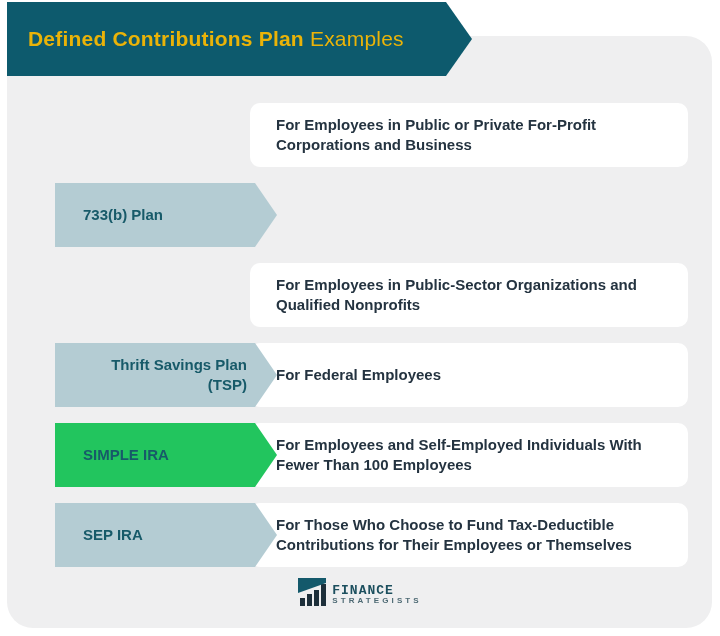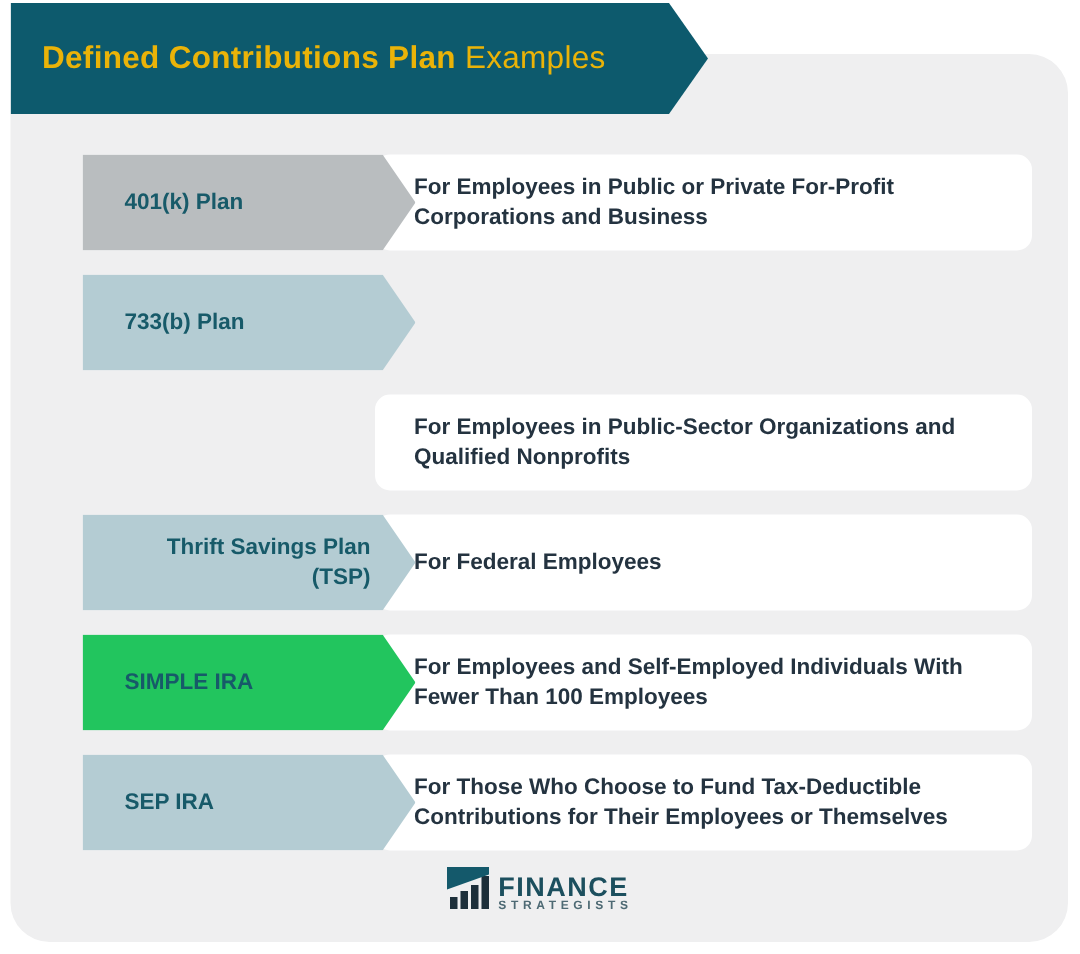--- a/index.html
+++ b/index.html
@@ -111,24 +111,25 @@
     right: 0;
     top: 578px;
     display: flex;
     justify-content: center;
     align-items: center;
     gap: 6px;
     z-index: 2;
   }
   .brand-text { display: flex; flex-direction: column; line-height: 1; }
   .brand-name {
-    font-size: 18px;
+    font-size: 13px;
     font-weight: 700;
     letter-spacing: 1px;
     color: #1c4f5e;
+    font-family: Liberation Mono, monospace;
   }
   .brand-subtitle {
     font-size: 8px;
     font-weight: 700;
     letter-spacing: 3.1px;
     color: #4e6a74;
     margin-top: 0;
   }
 </style>
 </head>
@@ -142,23 +143,20 @@
     <div class="title">
       <span class="title-bold">Defined Contributions Plan</span>
       <span class="title-regular"> </span><span class="title-regular">Examples</span>
     </div>
   </div>
 
   <div class="rows" id="rows">
     <div class="row">
       <div class="desc-box">
         <p class="desc">For Employees in Public or Private For-Profit Corporations and Business</p>
-      </div>
-      <div class="arrow" style="background: rgb(185, 189, 191);">
-        <span class="label">401(k) Plan</span>
       </div>
     </div>
 
     <div class="row">
       <div class="arrow" style="background: rgb(180, 204, 211);">
         <span class="label">733(b) Plan</span>
       </div>
     </div>
 
     <div class="row">

